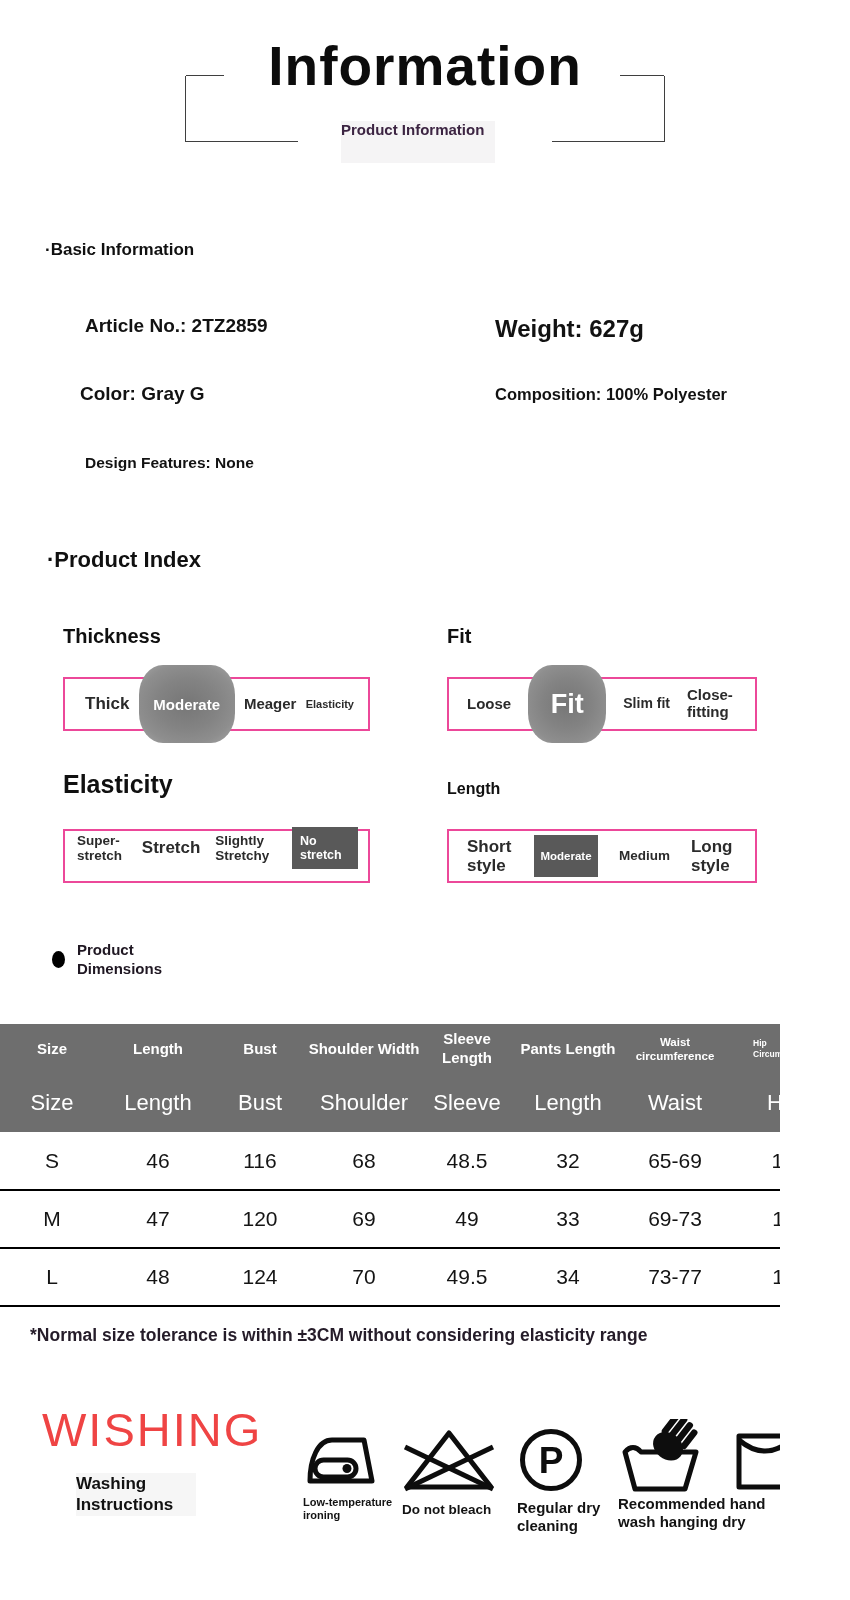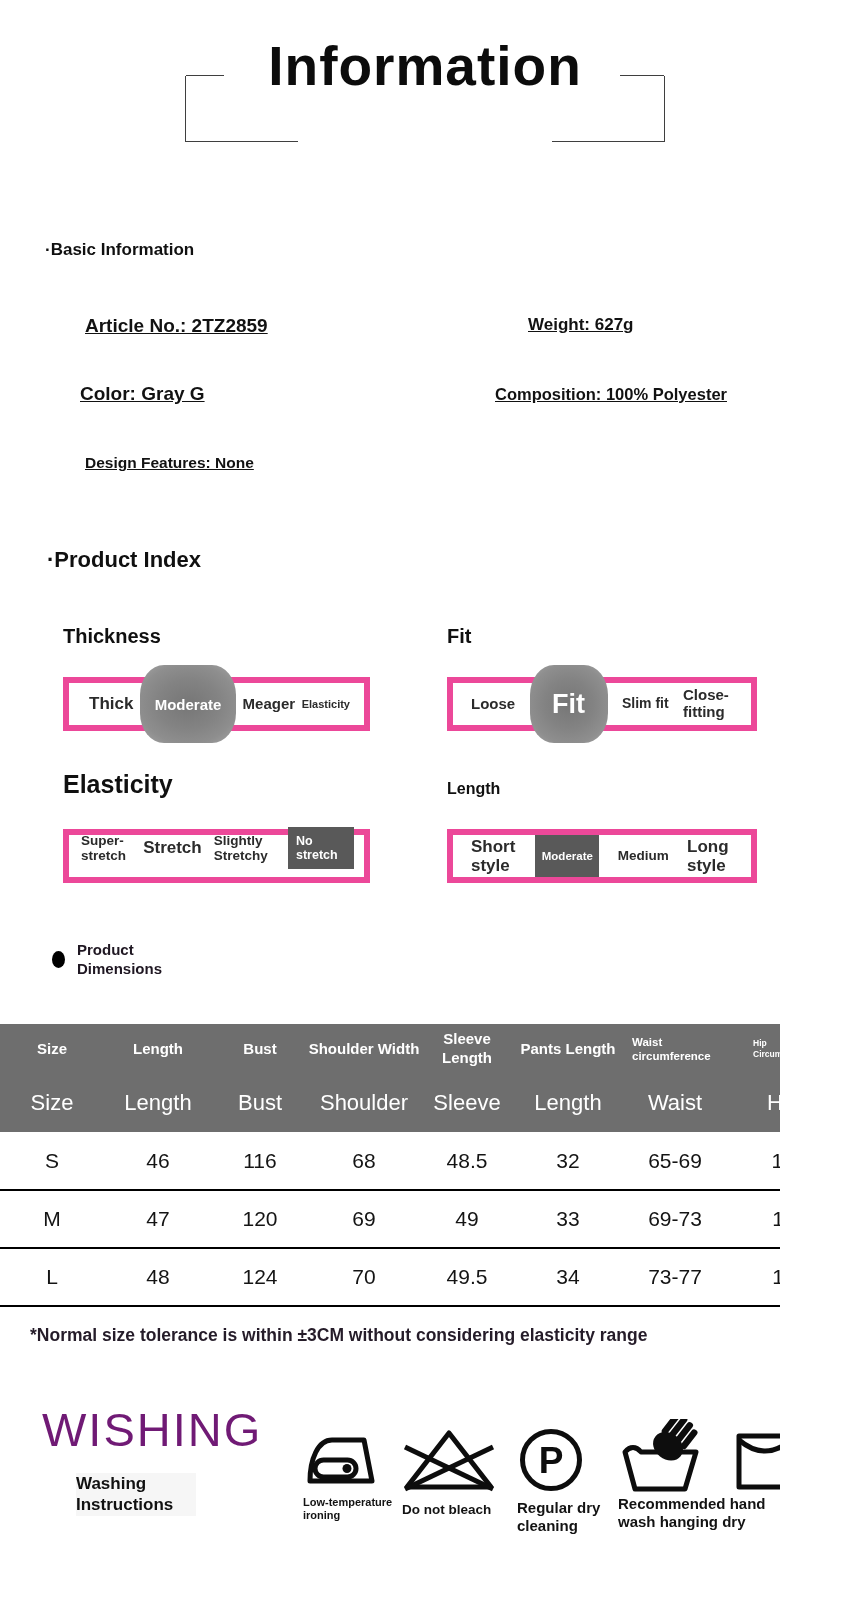--- a/index.html
+++ b/index.html
@@ -13,36 +13,36 @@
   .bracket-l { left:185px; border-left:1.5px solid #3f3f3f; border-bottom:1.5px solid #3f3f3f; }
   .bracket-l::before { content:""; position:absolute; top:-1px; left:0; width:38px; border-top:1.5px solid #3f3f3f; }
   .bracket-r { left:552px; border-right:1.5px solid #3f3f3f; border-bottom:1.5px solid #3f3f3f; }
   .bracket-r::before { content:""; position:absolute; top:-1px; right:0; width:44px; border-top:1.5px solid #3f3f3f; }
   .hdr-sub { position:absolute; left:341px; top:121px; width:154px; min-height:42px;
     font-size:15px; font-weight:700; line-height:1.25; color:#3c2442; background:#f5f4f5; }
 
   
   .sec-h { position:absolute; font-weight:700; color:#101010; }
   .basic-h { left:45px; top:240px; font-size:17px; }
-  .field { position:absolute; font-weight:700; color:#121212;text-decoration:underline; }
+  .field { position:absolute; font-weight:700; color:#121212; }
   .f-article { left:85px; top:315px; font-size:19px; }
-  .f-weight  { left:495px; top:315px; font-size:17px;margin-left:33px; }
+  .f-weight  { left:495px; top:315px; font-size:24px; }
   .f-color   { left:80px; top:383px; font-size:19px; }
   .f-comp    { left:495px; top:385px; font-size:16.5px; }
   .f-design  { left:85px; top:454px; font-size:15.5px; }
 
   
   .index-h { left:47px; top:547px; font-size:22px; }
   .sel-h { position:absolute; font-weight:700; color:#101010; }
   .h-thickness { left:63px; top:625px; font-size:20px; }
   .h-fit       { left:447px; top:625px; font-size:20px; }
   .h-elastic   { left:63px; top:770px; font-size:25px; }
   .h-length    { left:447px; top:780px; font-size:16px; }
 
-  .sel-box { position:absolute; height:54px; border:6px solid #ec4899; background:#fff;
+  .sel-box { position:absolute; height:54px; border:2px solid #ec4899; background:#fff;
     display:flex; align-items:center; justify-content:space-between; }
   .box-thickness { left:63px;  top:677px; width:307px; padding:0 14px 0 20px; }
   .box-fit       { left:447px; top:677px; width:310px; padding:0 12px 0 18px; }
   .box-elastic   { left:63px;  top:829px; width:307px; padding:0 10px 16px 12px; }
   .box-length    { left:447px; top:829px; width:310px; padding:0 18px; }
 
   .opt { font-weight:700; color:#2b2b2b; line-height:1.12; }
   .o17 { font-size:17px; } .o15 { font-size:15px; } .o14 { font-size:14px; }
   .o13 { font-size:13.5px; } .o11 { font-size:11px; }
   .w50 { width:50px; } .w56 { width:56px; } .w62 { width:62px; } .w46 { width:46px; }
@@ -64,52 +64,53 @@
   
   .dim-dot { position:absolute; left:52px; top:951px; width:13px; height:17px; border-radius:50%; background:#000; }
   .dim-label { position:absolute; left:77px; top:941px; width:95px; font-size:15px; font-weight:700;
     line-height:1.25; color:#1f1722; }
 
   table.size-table { position:absolute; left:0; top:1024px; width:850px; border-collapse:collapse; table-layout:fixed; }
   .size-table thead tr { background:#6e6e6e; color:#fff;padding-left:14px; }
   .size-table thead tr.hr1 { height:50px; font-size:15px; font-weight:700; }
   .size-table thead tr.hr2 { height:58px; font-size:22px; font-weight:400; }
   .size-table th { text-align:center; vertical-align:middle; line-height:1.25; font-weight:inherit; }
-  .size-table .th-small { font-size:11.5px; } .size-table .th-small span { display:inline-block; width:86px; text-align:left; }
+  .size-table .th-small { font-size:11.5px; } .size-table .th-small span { display:inline-block; width:86px; text-align:center; }
   .size-table .th-tiny  { font-size:8.5px; }  .size-table .th-tiny span  { display:inline-block; width:72px; text-align:left; }
   .size-table tbody tr { height:58px; font-size:21px; color:#141414; }
   .size-table tbody td { text-align:center; vertical-align:middle; }
   .size-table tbody tr + tr { border-top:2px solid #000; }
   .size-table tbody tr:last-child { border-bottom:2.5px solid #000; }
 
   .note { position:absolute; left:30px; top:1325px; font-size:17.5px; font-weight:700; color:#251c29; }
 
   
   .brand { position:absolute; left:42px; top:1402px; font-size:47px; font-weight:400;
-    letter-spacing:2px; color:#701a75; }
+    letter-spacing:2px; color:#ef4444; }
   .wash-label { position:absolute; left:76px; top:1473px; width:120px; font-size:17px; font-weight:700;
     line-height:1.25; color:#111; background:#f6f6f6; }
   .care { position:absolute; display:flex; flex-direction:column; align-items:flex-start; }
   .care svg { display:block; }
   .care-label { font-weight:700; color:#131313; line-height:1.2; margin-top:5px; }
   .care-iron   { left:303px; top:1429px; } .care-iron .care-label { font-size:11px; width:92px; }
   .care-bleach { left:402px; top:1427px; } .care-bleach .care-label { font-size:13.5px; white-space:nowrap; margin-top:9px; }
   .care-dry    { left:517px; top:1426px; } .care-dry .care-label { font-size:15px; width:92px; }
   .care-hand   { left:618px; top:1419px; } .care-hand .care-label { font-size:15px; width:186px; margin-top:2px; }
   .care-hang   { left:734px; top:1428px; }
   .ic { stroke:#0d0d0d; fill:none; stroke-width:5; stroke-linejoin:round; stroke-linecap:butt; }
 </style>
 </head>
 <body>
 
 <div class="page">
 
   <div class="hdr-title">Information</div>
   <div class="bracket bracket-l"></div>
   <div class="bracket bracket-r"></div>
+  <div class="hdr-sub">Product Information</div>
 
   <div class="sec-h basic-h">·Basic Information</div>
   <div class="field f-article">Article No.: 2TZ2859</div>
   <div class="field f-weight">Weight: 627g</div>
   <div class="field f-color">Color: Gray G</div>
   <div class="field f-comp">Composition: 100% Polyester</div>
   <div class="field f-design">Design Features: None</div>
 
   <div class="sec-h index-h">·Product Index</div>
 

